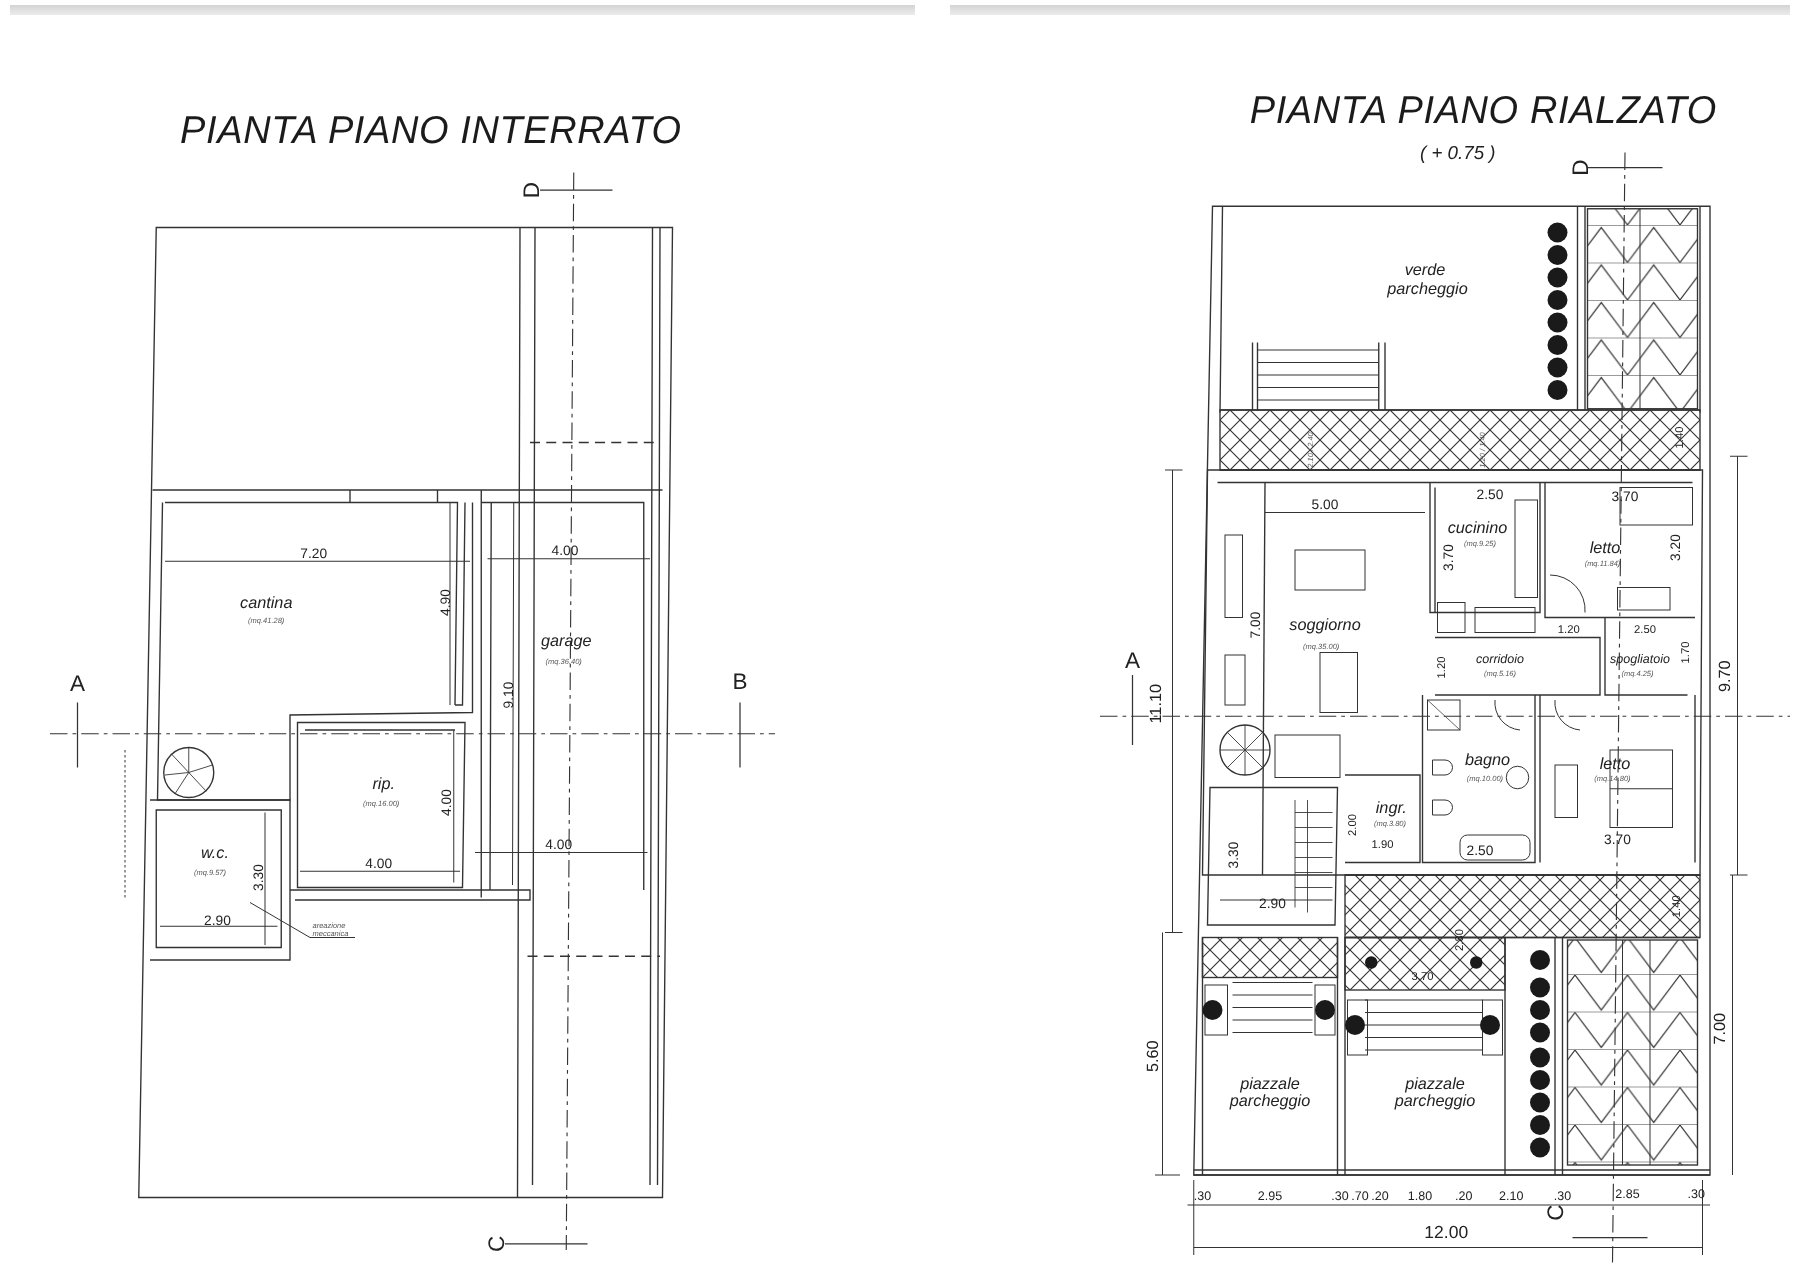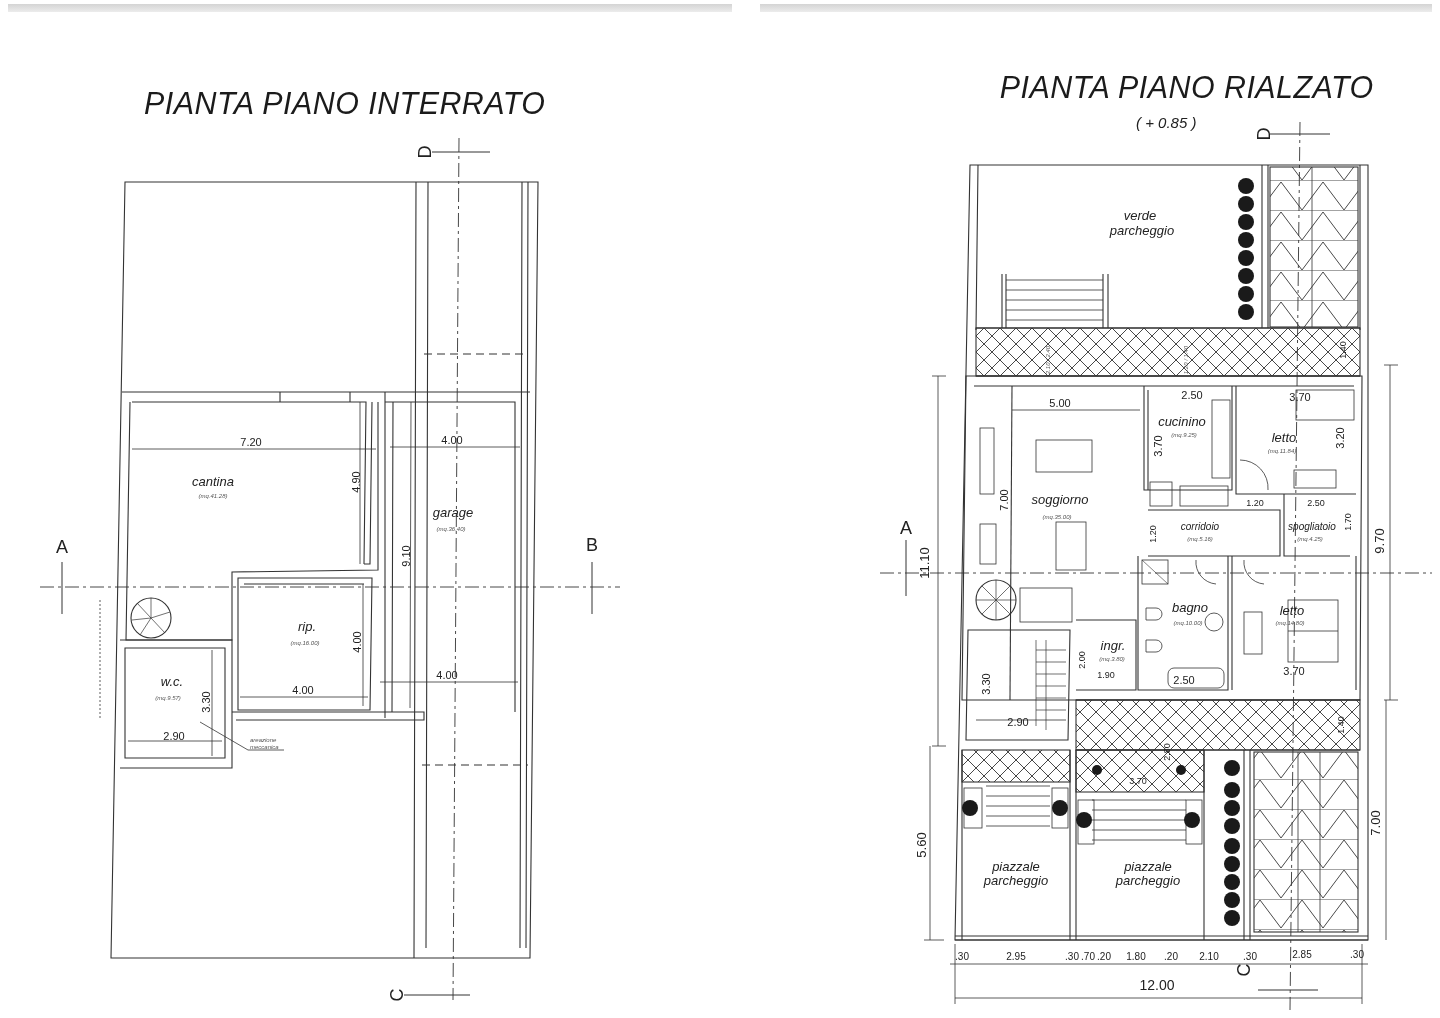--- a/index.html
+++ b/index.html
@@ -15,21 +15,21 @@
   .sec{font-size:18px;}
 </style>
 </head>
 <body>
 
 <div class="topbar" style="left:8px;width:724px;"></div>
 <div class="topbar" style="left:760px;width:672px;"></div>
 
 <div class="title" style="left:140px;top:86px;">PIANTA PIANO INTERRATO</div>
 <div class="title" style="left:996px;top:70px;">PIANTA PIANO RIALZATO</div>
-<div class="subtitle" style="left:1136px;top:114px;">( + 0.85 )</div>
+<div class="subtitle" style="left:1136px;top:114px;">( + 0.75 )</div>
 
 <svg width="1440" height="1018" viewBox="0 0 1440 1018">
   <defs>
     <pattern id="diag" width="16" height="16" patternUnits="userSpaceOnUse">
       <path d="M0 0 L16 16 M16 0 L0 16" stroke="#333" stroke-width="0.9"></path>
     </pattern>
     <pattern id="chev" width="42" height="30" patternUnits="userSpaceOnUse">
       <path d="M0 0 L21 28 L42 0 M0 30 L42 30" stroke="#333" stroke-width="0.9" fill="none"></path>
     </pattern>
     <pattern id="chevup" width="42" height="30" patternUnits="userSpaceOnUse">

